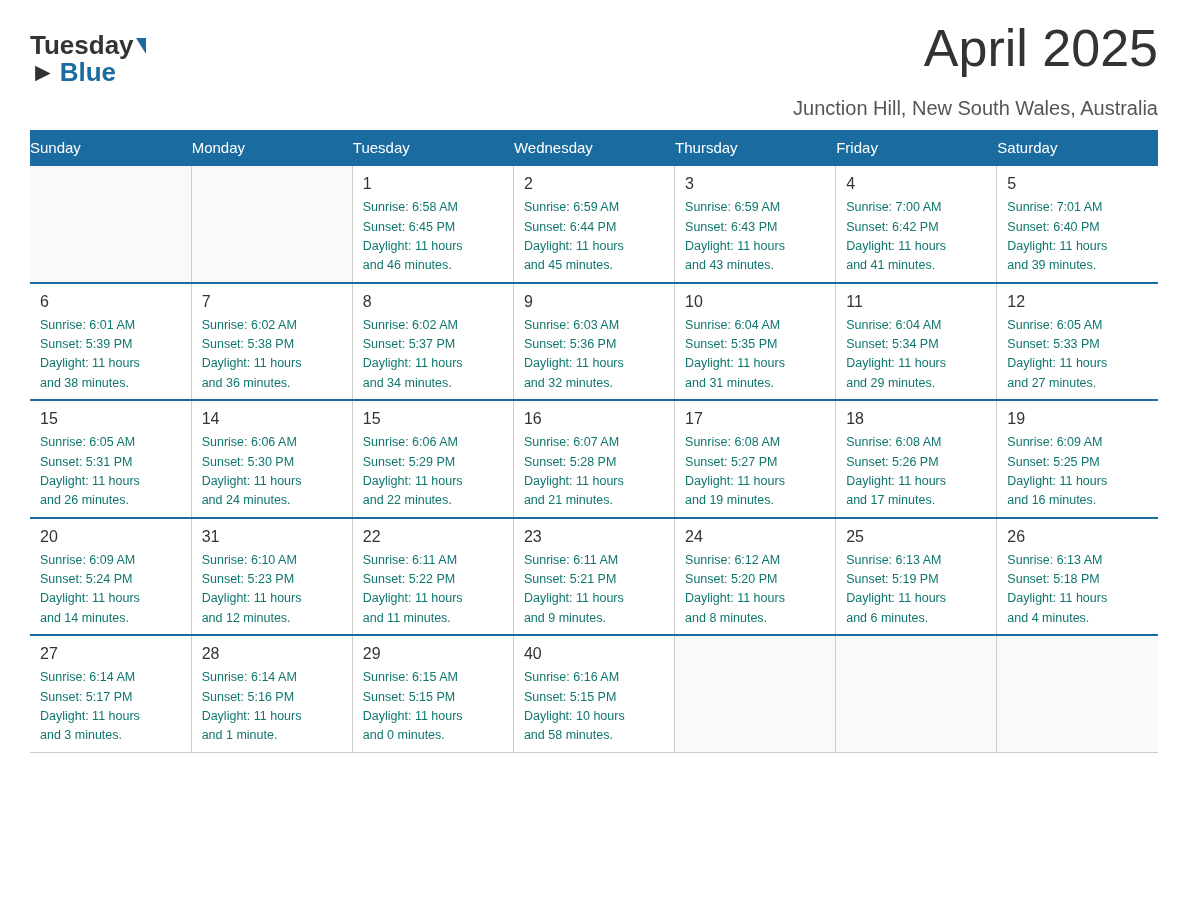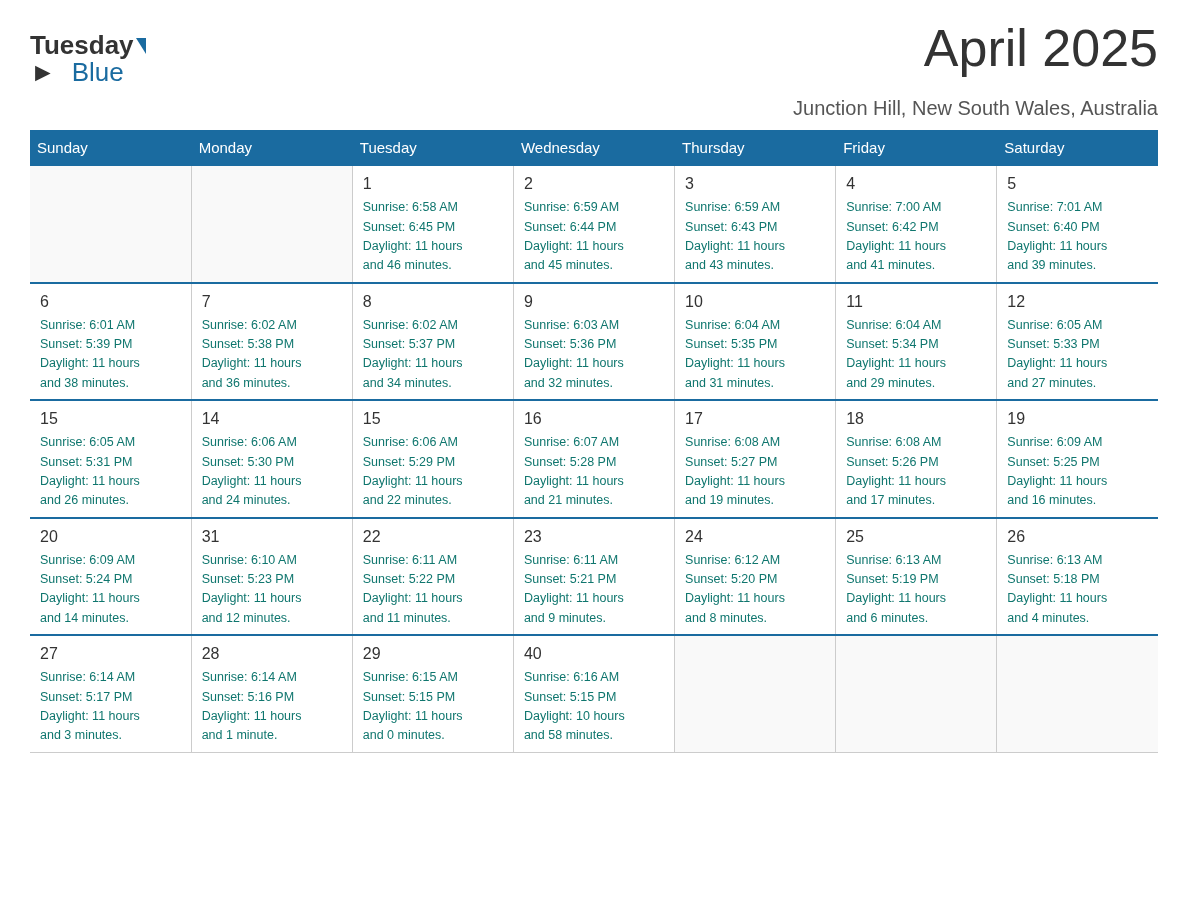--- a/index.html
+++ b/index.html
@@ -41,22 +41,22 @@
       display: inline-block;
     }
     .logo-second-line {
       display: flex;
       align-items: center;
       margin-top: -4px;
     }
     .logo-blue-text {
       color: #1a6ba0;
       font-size: 26px;
-      font-weight: normal;
-      margin-left: 16px;
+      font-weight: bold;
+      margin-left: 4px;
     }
     .title-area {
       text-align: right;
     }
     .title-area h1 {
       font-size: 52px;
       font-weight: normal;
       color: #333;
       line-height: 1.1;
     }
@@ -66,21 +66,21 @@
       margin-top: 20px;
     }
     .calendar {
       width: 100%;
       border-collapse: collapse;
       margin-top: 10px;
     }
     .calendar th {
       background-color: #1a6ba0;
       color: #fff;
-      padding: 8px 7px;
+      padding: 8px 0;
       text-align: left;
       font-size: 15px;
       font-weight: normal;
       border: 1px solid #1a6ba0;
     }
     .calendar td {
       vertical-align: top;
       padding: 6px 10px;
       border: 1px solid #ccc;
       border-top: 2px solid #1a6ba0;

